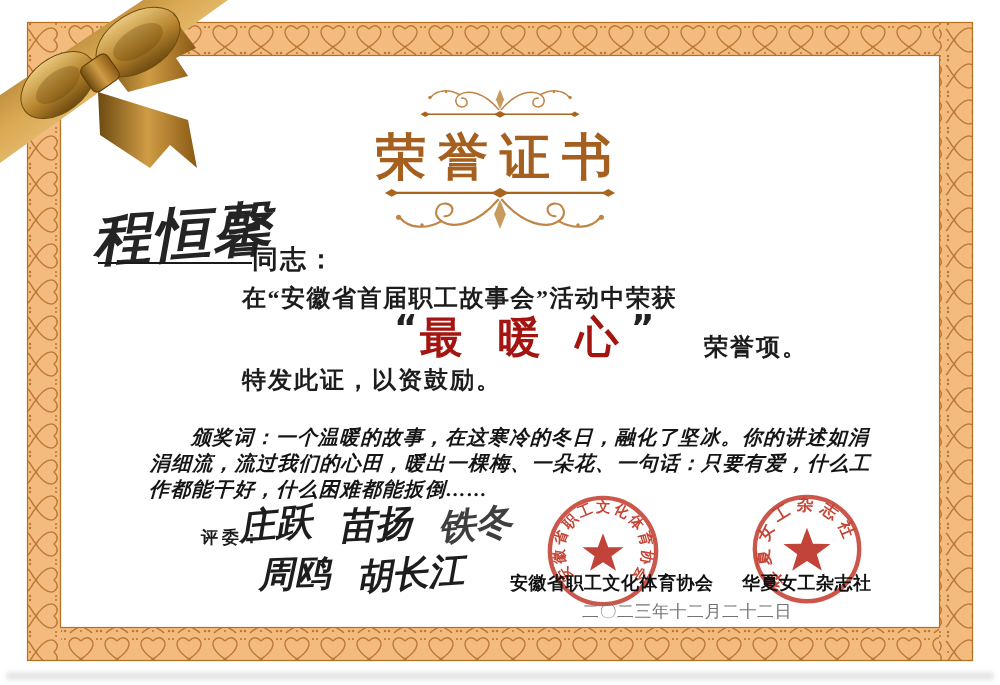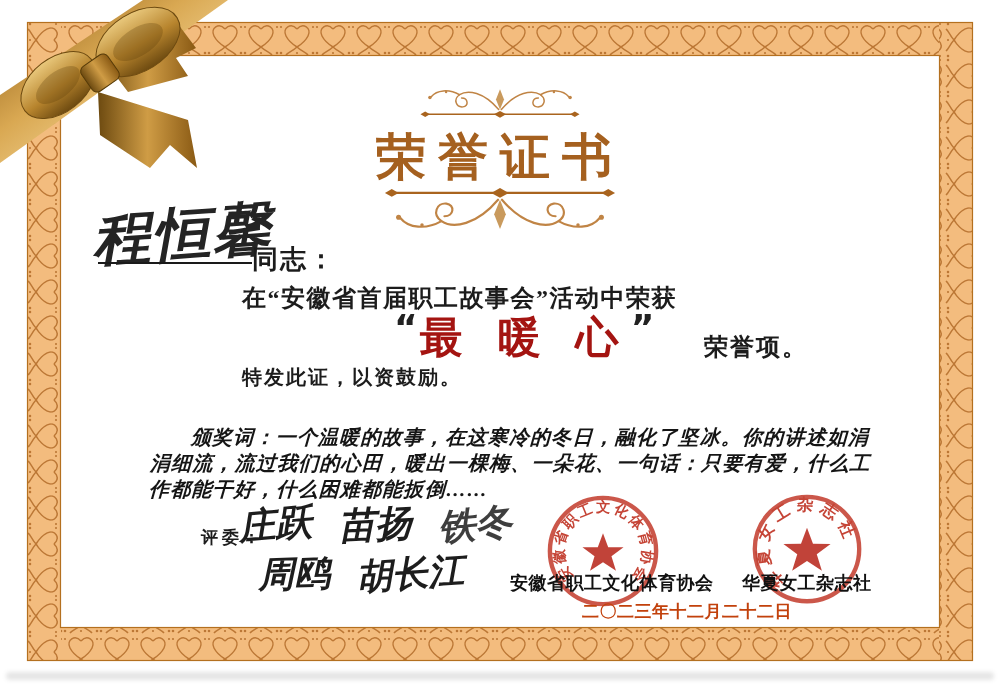--- a/index.html
+++ b/index.html
@@ -28,21 +28,21 @@
   .salutation{left:252px;top:242px;font-size:26px;font-weight:700;letter-spacing:2px;}
 
   .event-line{left:242px;top:266px;font-size:24px;font-weight:700;letter-spacing:1.5px;white-space:nowrap;margin-top:16px;}
   .award-line{left:394px;top:310px;display:flex;align-items:flex-start;white-space:nowrap;}
   .quote{font-family:"DejaVu Sans", sans-serif;font-size:36px;font-weight:900;color:#222;line-height:1;}
   .award-name{
     font-family:"DejaVu Sans", sans-serif;font-size:43px;font-weight:900;color:#a41411;
     letter-spacing:10px;line-height:1.1;margin:4px 2px 7px 2px;
   }
   .award-suffix{left:704px;top:331px;font-size:24px;font-weight:700;letter-spacing:2px;font-family:Liberation Mono, monospace;}
-  .issue-line{left:242px;top:364px;font-size:20px;font-weight:700;letter-spacing:2px;white-space:nowrap;}
+  .issue-line{left:242px;top:364px;font-size:24px;font-weight:700;letter-spacing:2px;white-space:nowrap;}
 
   
   .speech{
     left:150px;top:424px;width:738px;font-size:20px;line-height:26px;
     letter-spacing:1.2px;font-weight:700;font-style:italic;color:#151515;
     text-indent:2em;transform:skewX(-2deg);
   }
 
   
   .judges-label{left:201px;top:526px;font-size:17px;font-weight:700;letter-spacing:4px;}
@@ -53,21 +53,21 @@
   .sig-row1 .sig:nth-child(1){transform:rotate(-5deg);}
   .sig-row1 .sig:nth-child(2){transform:rotate(-3deg);}
   .sig-row1 .sig:nth-child(3){transform:rotate(-6deg);opacity:.85;}
   .sig-row2 .sig:nth-child(1){transform:rotate(-2deg);}
   .sig-row2 .sig:nth-child(2){transform:rotate(-4deg);}
 
   
   .org-name{font-size:18px;font-weight:700;letter-spacing:0.5px;white-space:nowrap;color:#111;}
   .org1{left:510px;top:571px;}
   .org2{left:742px;top:571px;}
-  .date-line{left:582px;top:600px;font-size:17px;font-weight:700;letter-spacing:0.5px;white-space:nowrap;color:#c2410c;}
+  .date-line{left:582px;top:600px;font-size:17px;font-weight:400;letter-spacing:0.5px;white-space:nowrap;color:#737373;}
   .seal{mix-blend-mode:multiply;opacity:.95;}
   .seal1{left:544px;top:492px;}
   .seal2{left:749px;top:491px;}
 
   .paper-shadow{left:6px;top:672px;width:988px;height:8px;background:rgba(0,0,0,.10);
     border-radius:4px;filter:blur(2px);}
 </style>
 </head>
 <body>
 

